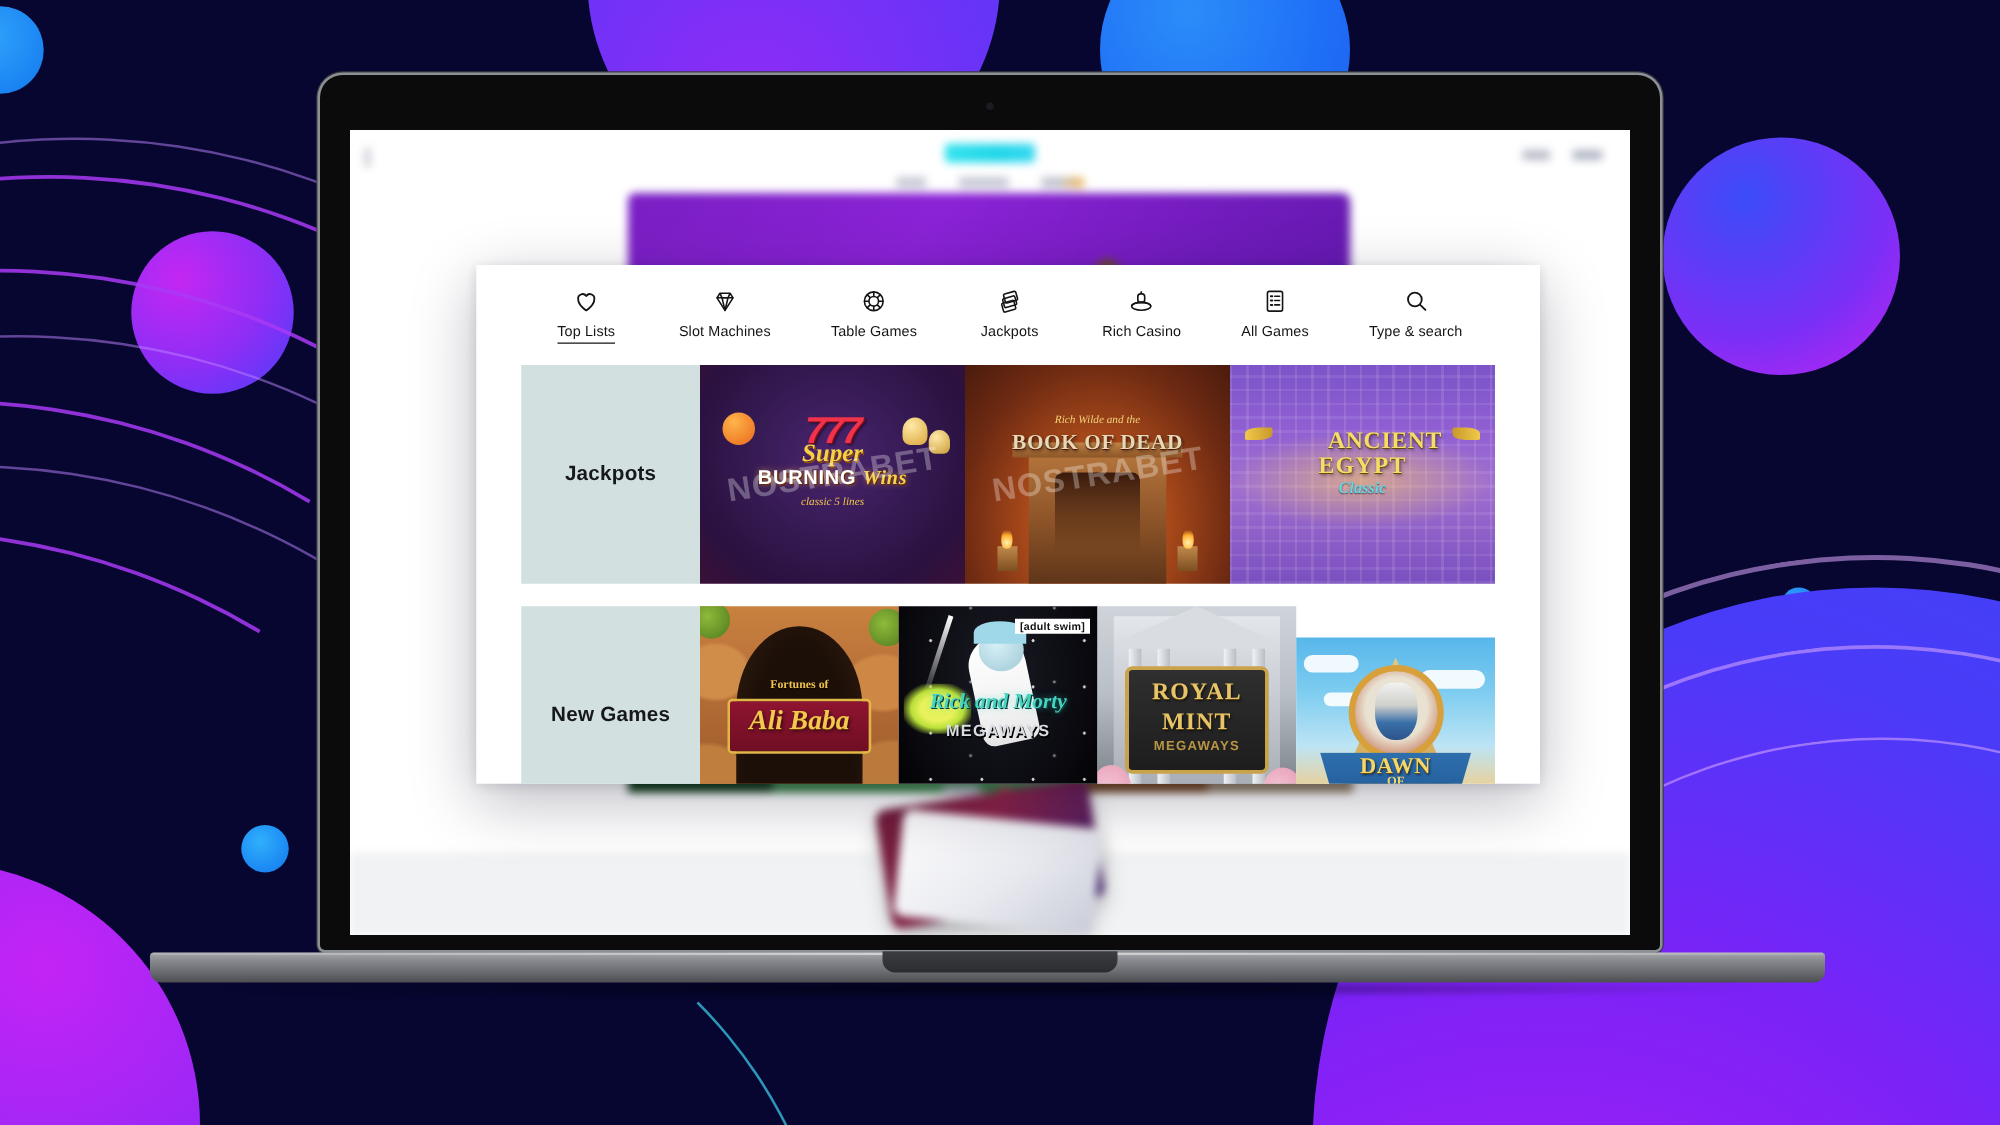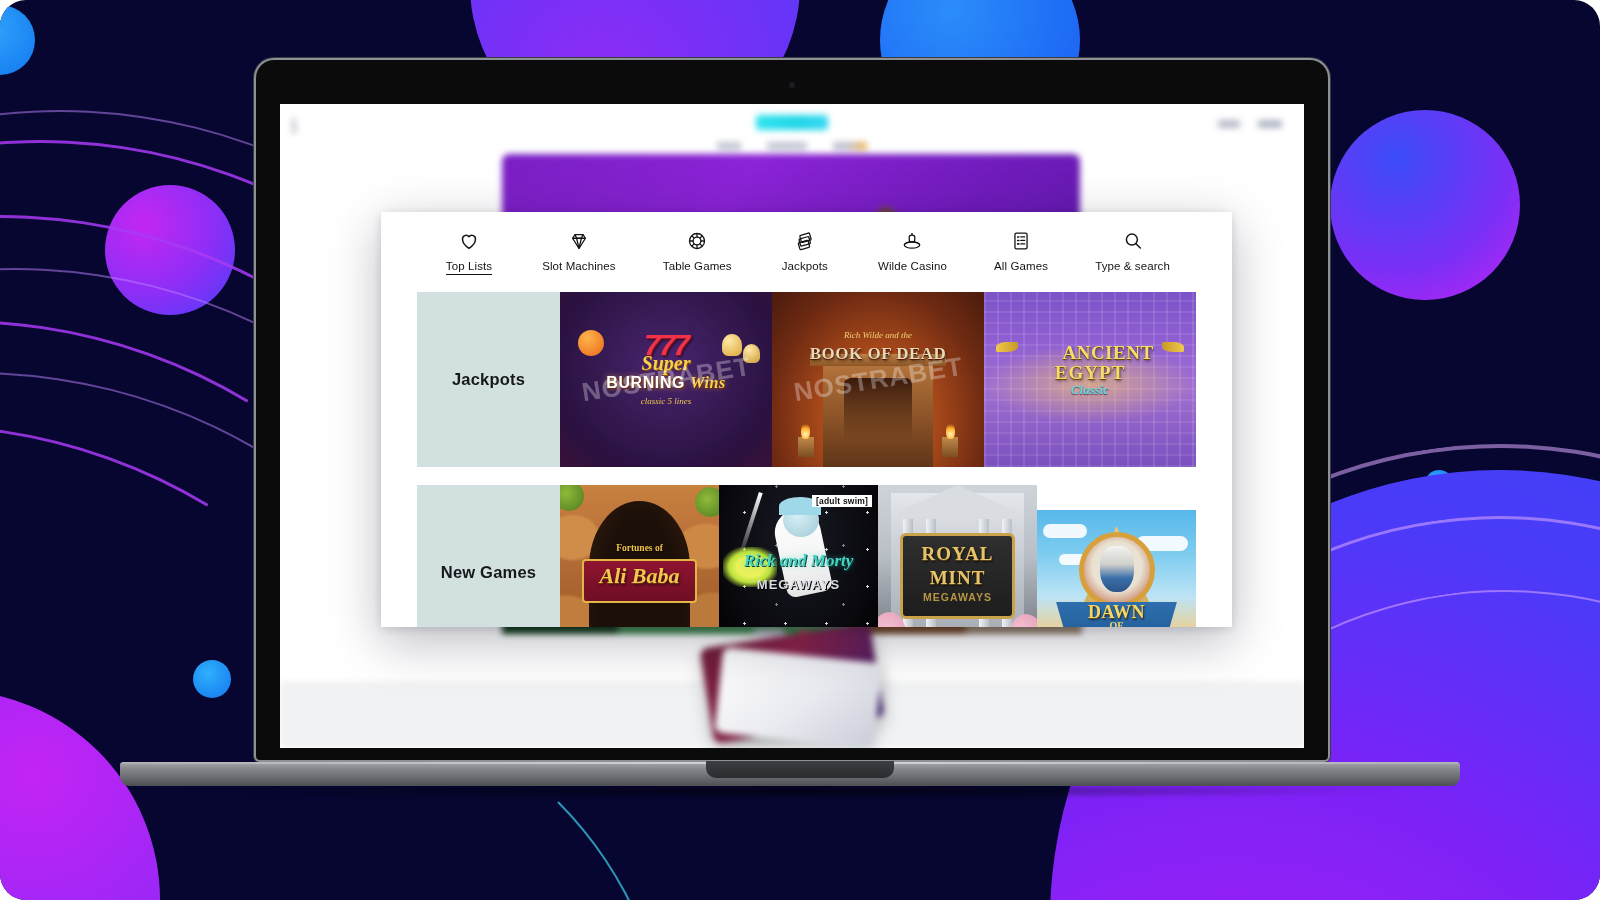--- a/index.html
+++ b/index.html
@@ -11,21 +11,20 @@
     font-family: "Liberation Sans", sans-serif;
   }
 
   
   #scene {
     position: relative;
     width: 1600px;
     height: 900px;
     background: #060630;
     overflow: hidden;
-    border-radius: 26px;
   }
 
   .bg-layer { position: absolute; inset: 0; overflow: hidden; }
 
   
   .blob-br {
     position: absolute;
     left: 1050px; top: 470px;
     width: 900px; height: 900px;
     border-radius: 50%;
@@ -699,21 +698,21 @@
                 <span class="lbl">Jackpots</span>
               </div>
 
               <div class="cat">
                 <svg class="ico" viewBox="0 0 24 24" fill="none" stroke="currentColor" stroke-width="1.4">
                   <ellipse cx="12" cy="16.4" rx="8.4" ry="3.4"></ellipse>
                   <path d="M3.6 16.4c0-1.9 3.8-3.4 8.4-3.4s8.4 1.5 8.4 3.4"></path>
                   <rect x="9" y="5.6" width="6" height="7.4" rx="2.4"></rect>
                   <path d="M12 3.2v2.4"></path>
                 </svg>
-                <span class="lbl">Wilde Casino</span>
+                <span class="lbl">Rich Casino</span>
               </div>
 
               <div class="cat">
                 <svg class="ico" viewBox="0 0 24 24" fill="none" stroke="currentColor" stroke-width="1.4">
                   <rect x="5.4" y="3.4" width="13.2" height="17.2" rx="1.6"></rect>
                   <path d="M8.4 7.6h1.2M8.4 11.4h1.2M8.4 15.2h1.2" stroke-width="1.8" stroke-linecap="round"></path>
                   <path d="M11.8 7.6h4.2M11.8 11.4h4.2M11.8 15.2h4.2" stroke-linecap="round"></path>
                 </svg>
                 <span class="lbl">All Games</span>
               </div>

